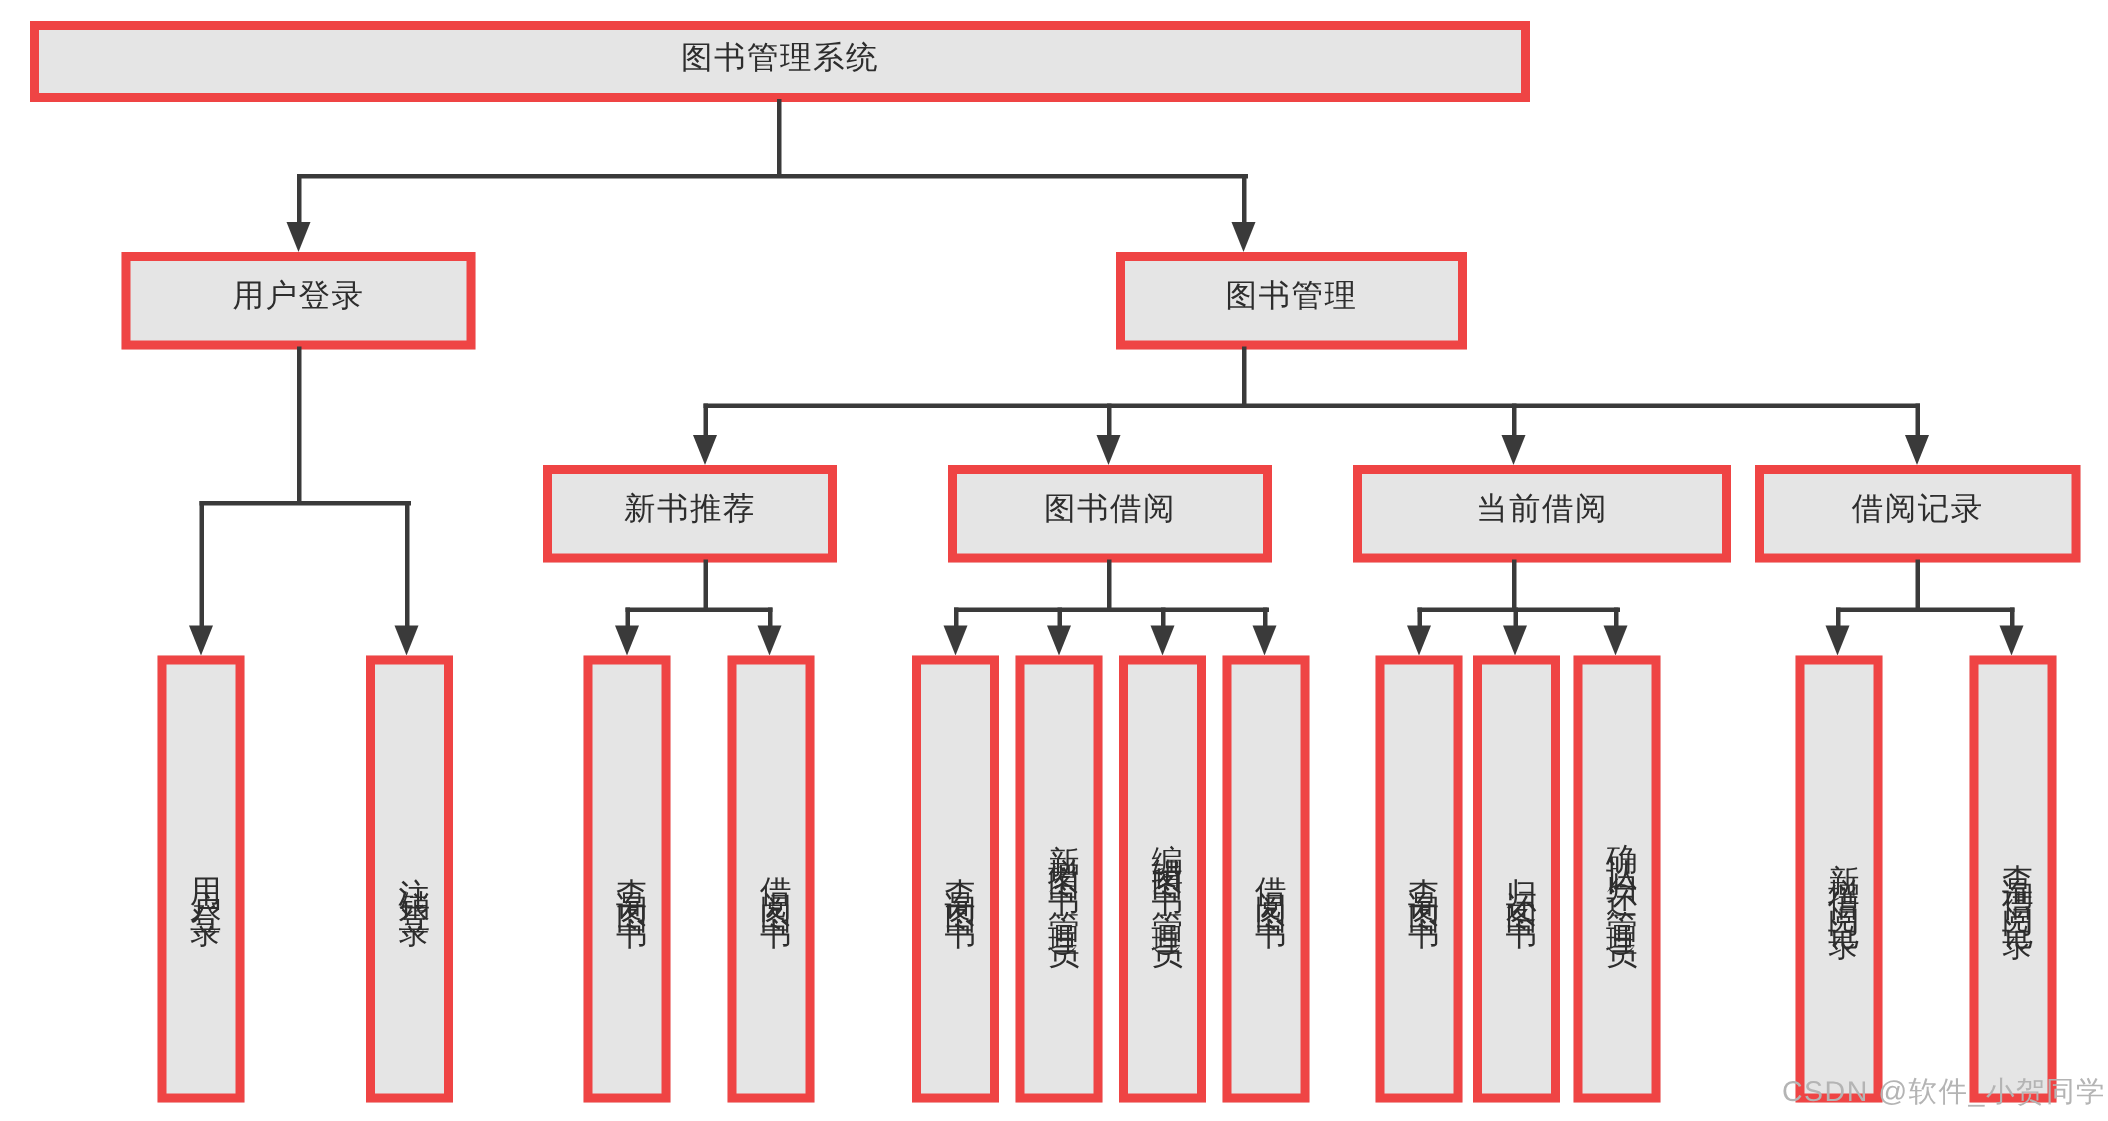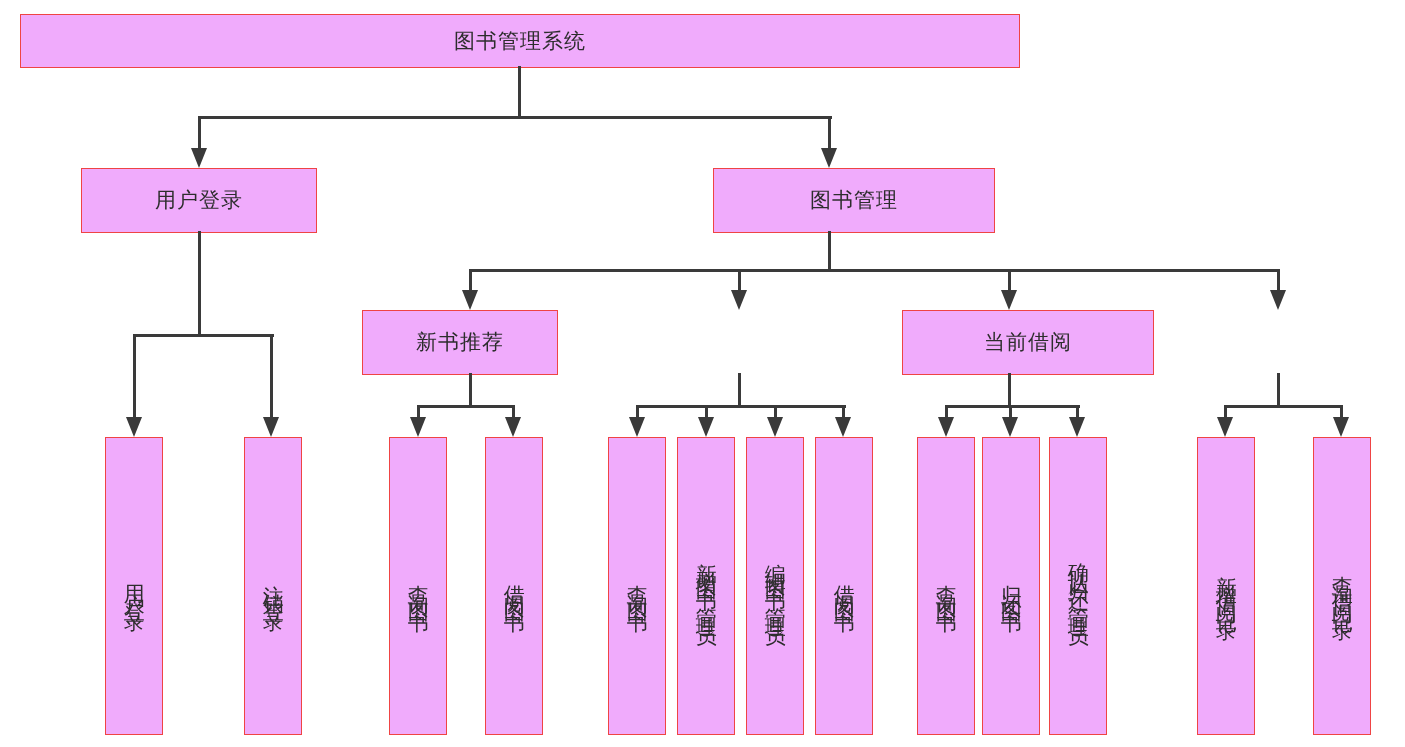--- a/index.html
+++ b/index.html
@@ -4,25 +4,26 @@
 <style>
   * { margin:0; padding:0; box-sizing:border-box; }
   html,body { background:#ffffff; }
   body { font-family:"Liberation Sans","DejaVu Sans",sans-serif; }
   .canvas {
     position:relative; width:1405px; height:747px;
     background:#ffffff; overflow:hidden;
   }
   .box {
     position:absolute;
-    border:1px solid #ef4444;
-    background:#f0abfc;
+    border:6px solid #ef4444;
+    background:#e5e5e5;
     display:flex; align-items:center; justify-content:center;
     color:#2d2d2d; font-size:21px; line-height:1.25;
     letter-spacing:1px;
+    font-family:Liberation Mono, monospace;
   }
   .box.vert {
     writing-mode:vertical-rl;
     letter-spacing:9px;
     font-size:21px;
   }
   .line { position:absolute; background:#3a3a3a; }
   .arrow {
     position:absolute; width:0; height:0;
     border-left:8px solid transparent;
@@ -43,42 +44,44 @@
   <div class="box" style="left:20px; top:14px; width:1000px; height:54px">图书管理系统</div>
 
   <div class="line" style="left:518px; top:66px; width:3px; height:51px"></div>
   <div class="line" style="left:198px; top:116px; width:634px; height:3px"></div>
   <div class="line" style="left:198px; top:116px; width:3px; height:34px"></div>
   <div class="arrow" style="left:191px; top:148px"></div>
   <div class="line" style="left:828px; top:116px; width:3px; height:34px"></div>
   <div class="arrow" style="left:821px; top:148px"></div>
 
   <div class="box" style="left:81px; top:168px; width:236px; height:65px">用户登录</div>
-  <div class="box" style="left:713px; top:168px; width:282px; height:65px">图书管理</div>
+  <div class="box" style="left:744px; top:168px; width:234px; height:65px">图书管理</div>
 
   <div class="line" style="left:198px; top:231px; width:3px; height:105px"></div>
   <div class="line" style="left:133px; top:334px; width:141px; height:3px"></div>
   <div class="line" style="left:133px; top:334px; width:3px; height:85px"></div>
   <div class="arrow" style="left:126px; top:417px"></div>
   <div class="line" style="left:270px; top:334px; width:3px; height:85px"></div>
   <div class="arrow" style="left:263px; top:417px"></div>
 
   <div class="line" style="left:828px; top:231px; width:3px; height:41px"></div>
   <div class="line" style="left:469px; top:269px; width:811px; height:3px"></div>
   <div class="line" style="left:469px; top:269px; width:3px; height:24px"></div>
   <div class="arrow" style="left:462px; top:290px"></div>
   <div class="line" style="left:738px; top:269px; width:3px; height:24px"></div>
   <div class="arrow" style="left:731px; top:290px"></div>
   <div class="line" style="left:1008px; top:269px; width:3px; height:24px"></div>
   <div class="arrow" style="left:1001px; top:290px"></div>
   <div class="line" style="left:1277px; top:269px; width:3px; height:24px"></div>
   <div class="arrow" style="left:1270px; top:290px"></div>
 
   <div class="box" style="left:362px; top:310px; width:196px; height:65px">新书推荐</div>
+  <div class="box" style="left:632px; top:310px; width:216px; height:65px">图书借阅</div>
   <div class="box" style="left:902px; top:310px; width:252px; height:65px">当前借阅</div>
+  <div class="box" style="left:1170px; top:310px; width:217px; height:65px">借阅记录</div>
 
   <div class="line" style="left:469px; top:373px; width:3px; height:35px"></div>
   <div class="line" style="left:417px; top:405px; width:98px; height:3px"></div>
   <div class="line" style="left:417px; top:405px; width:3px; height:15px"></div>
   <div class="arrow" style="left:410px; top:417px"></div>
   <div class="line" style="left:512px; top:405px; width:3px; height:15px"></div>
   <div class="arrow" style="left:505px; top:417px"></div>
 
   <div class="line" style="left:738px; top:373px; width:3px; height:35px"></div>
   <div class="line" style="left:636px; top:405px; width:210px; height:3px"></div>
@@ -118,14 +121,15 @@
   <div class="box vert" style="left:746px; top:437px; width:58px; height:298px">编辑图书（管理员）</div>
   <div class="box vert" style="left:815px; top:437px; width:58px; height:298px">借阅图书</div>
 
   <div class="box vert" style="left:917px; top:437px; width:58px; height:298px">查询图书</div>
   <div class="box vert" style="left:982px; top:437px; width:58px; height:298px">归还图书</div>
   <div class="box vert" style="left:1049px; top:437px; width:58px; height:298px">确认归还（管理员）</div>
 
   <div class="box vert" style="left:1197px; top:437px; width:58px; height:298px">新增借阅记录</div>
   <div class="box vert" style="left:1313px; top:437px; width:58px; height:298px">查询借阅记录</div>
 
+  <div class="watermark">CSDN @软件_小贺同学</div>
 
 </div>
 
 </body></html>

